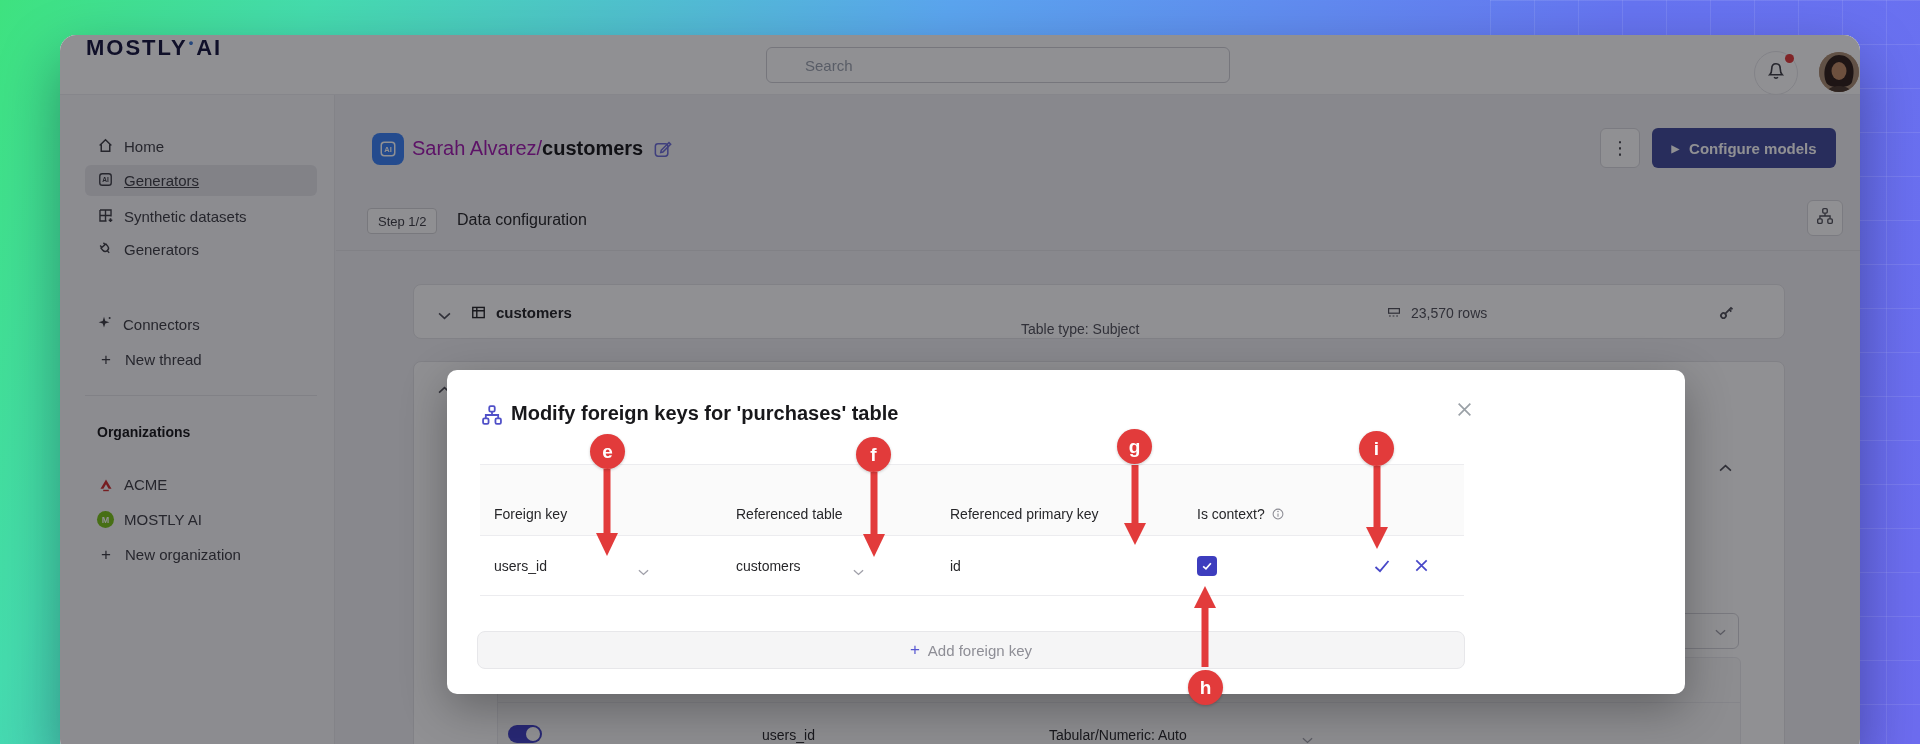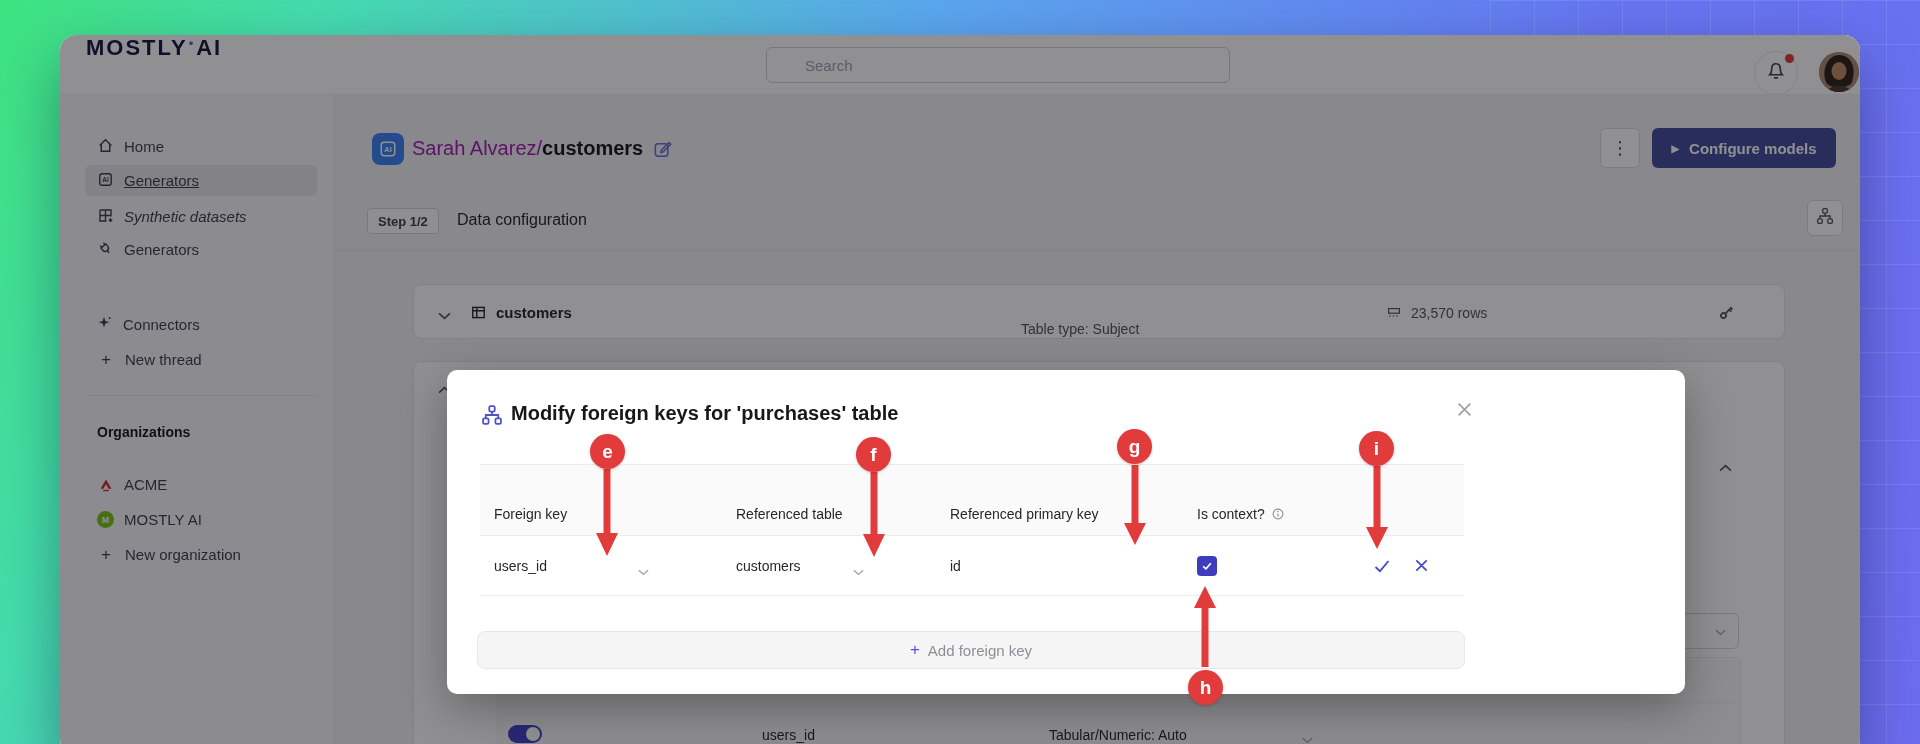--- a/index.html
+++ b/index.html
@@ -41,21 +41,21 @@
     display:flex;align-items:center;justify-content:center;}
   .crumb{left:352px;top:102px;font-size:20px;display:flex;align-items:center;gap:10px;}
   .crumb .owner{color:#a21caf;}
   .crumb .name{color:#18181b;font-weight:700;}
   .kebab-btn{left:1540px;top:93px;width:40px;height:40px;background:#fff;border:1px solid #d9d9de;
     border-radius:6px;display:flex;align-items:center;justify-content:center;font-size:18px;color:#3f3f46;}
   .cfg-btn{left:1592px;top:93px;width:184px;height:40px;background:#434c9c;border-radius:6px;color:#fff;
     display:flex;align-items:center;justify-content:center;gap:10px;font-size:15px;font-weight:600;border:none;}
   .cfg-btn .play{font-size:10px;}
   .step-badge{left:307px;top:173px;height:26px;padding:0 10px;background:#fdfdfd;border:1px solid #d4d4d8;
-    border-radius:4px;display:flex;align-items:center;font-size:13px;font-weight:700;color:#3f3f46;}
+    border-radius:4px;display:flex;align-items:center;font-size:13px;font-weight:400;color:#3f3f46;}
   .step-title{left:397px;top:176px;font-size:16px;color:#27272a;}
   .model-btn{left:1747px;top:165px;width:36px;height:36px;background:#fff;border:1px solid #d9d9de;
     border-radius:6px;display:flex;align-items:center;justify-content:center;}
   .hdiv{left:276px;top:215px;width:1524px;height:1px;background:#e3e3e7;}
   .card{background:#fff;border:1px solid #e4e4e8;border-radius:8px;}
   .c-card{left:353px;top:249px;width:1372px;height:55px;}
   .p-card{left:353px;top:326px;width:1372px;height:400px;}
   .c-name{font-size:15px;font-weight:700;color:#27272a;}
   .c-meta{font-size:14px;color:#52525b;}
   .bg-select{left:1122px;top:251px;width:203px;height:36px;border:1px solid #d6d6db;border-radius:6px;
@@ -143,21 +143,21 @@
       </div>
       <div class="abs side-item selected" style="top:70px;text-decoration:underline;">
         <span>
           <svg width="17" height="17" viewBox="0 0 16 16" fill="none" stroke="#3f3f46" stroke-width="1.3">
             <rect x="2.6" y="2.6" width="10.8" height="10.8" rx="2.4"></rect>
             <text x="8" y="10.6" font-size="6.2" font-weight="bold" text-anchor="middle" fill="#3f3f46" stroke="none">AI</text>
             </svg>
         </span>
         <span>Generators</span>
       </div>
-      <div class="abs side-item" style="top:106px;font-style:italic;">
+      <div class="abs side-item" style="top:106px;">
         <span>
           <svg width="17" height="17" viewBox="0 0 16 16" fill="none" stroke="#3f3f46" stroke-width="1.3">
             <path d="M2.8 2.8 H13.2 V9 M2.8 2.8 V13.2 H9 M2.8 8 H13.2 M8 2.8 V13.2"></path>
             <path d="M11 12.4 h3.4 M12.7 10.7 v3.4" stroke-width="1.5"></path>
             </svg>
         </span>
         <span>Synthetic datasets</span>
       </div>
       <div class="abs side-item" style="top:139px;">
         <span>

